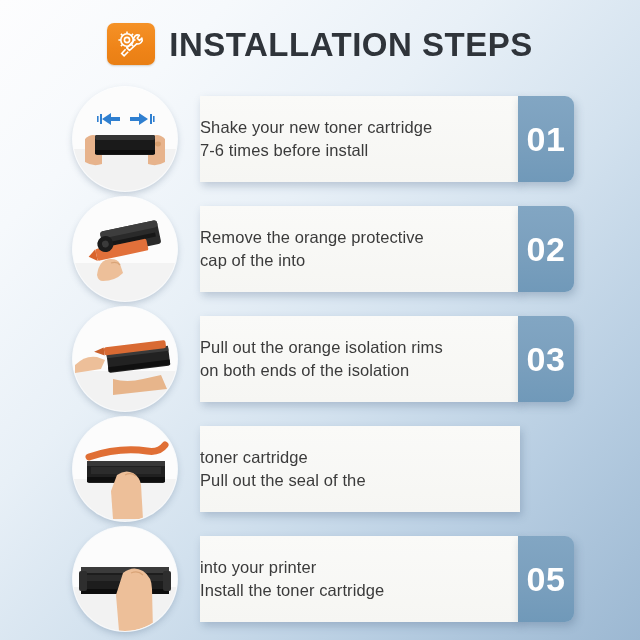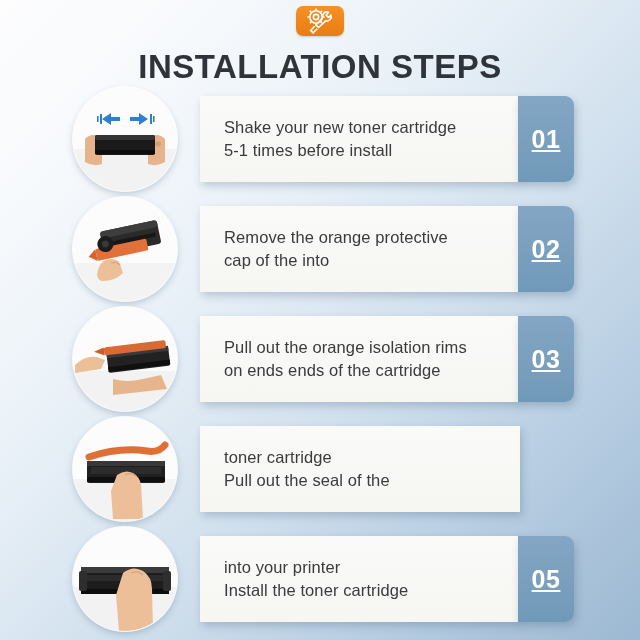--- a/index.html
+++ b/index.html
@@ -31,21 +31,20 @@
   .header {
     position: absolute;
     left: 0;
     top: 14px;
     width: 640px;
     height: 60px;
     display: flex;
     align-items: center;
     justify-content: center;
     gap: 14px;
-    flex-direction: column;
   }
   .header-icon {
     width: 48px;
     height: 42px;
     border-radius: 7px;
     background: linear-gradient(180deg, #f59227 0%, #ef8418 60%, #e97f14 100%);
     display: flex;
     align-items: center;
     justify-content: center;
     box-shadow: 0 1px 2px rgba(80, 60, 20, .22);
@@ -94,21 +93,20 @@
     left: 200px;
     top: 12px;
     width: 320px;
     height: 86px;
     background: linear-gradient(180deg, #fafaf8 0%, #f6f6f3 100%);
     box-shadow: 2px 4px 8px rgba(70,95,125,.28);
     display: flex;
     align-items: center;
   }
   .step-text {
-    padding-left: 24px;
     padding-right: 10px;
     font-size: 16.5px;
     line-height: 23px;
     color: #3b3b3b;
     letter-spacing: .1px;
   }
   .step-text span { display: block; }
 
   
   .step-badge {
@@ -118,26 +116,25 @@
     width: 56px;
     height: 86px;
     border-radius: 0 9px 9px 0;
     background: linear-gradient(180deg, #82a6c3 0%, #7ba0be 50%, #7099b9 100%);
     display: flex;
     align-items: center;
     justify-content: center;
     box-shadow: 2px 4px 8px rgba(70,95,125,.30);
   }
   .step-number {
-    font-size: 25px;
+    font-size: 34px;
     font-weight: bold;
     color: #ffffff;
     letter-spacing: .5px;
     line-height: 1;
-    text-decoration: underline;
   }
 </style>
 </head>
 <body>
 
 <div id="infographic">
 
   <div class="header">
     <div class="header-icon">
       <svg width="34" height="30" viewBox="0 0 34 30" aria-hidden="true">
@@ -180,21 +177,21 @@
 
             <rect x="22" y="48" width="60" height="20" rx="2" fill="#1a1a1a"></rect>
             <rect x="22" y="48" width="60" height="5" rx="2" fill="#343434"></rect>
             <rect x="22" y="63" width="60" height="4" fill="#0d0d0d"></rect>
           </g>
         </svg>
       </div>
       <div class="step-card">
         <div class="step-text">
           <span>Shake your new toner cartridge</span>
-          <span>5-1 times before install</span>
+          <span>7-6 times before install</span>
         </div>
       </div>
       <div class="step-badge">
         <div class="step-number">01</div>
       </div>
     </div>
 
     <div class="step-row">
       <div class="step-circle">
         <svg width="104" height="104" viewBox="0 0 104 104">
@@ -256,21 +253,21 @@
             </g>
 
             <path d="M2 58 q10 -10 22 -8 l8 3 -4 9 -26 4 z" fill="#edbf99"></path>
             <path d="M40 72 q14 4 30 0 l18 -4 6 14 -54 6 z" fill="#e7b58b"></path>
           </g>
         </svg>
       </div>
       <div class="step-card">
         <div class="step-text">
           <span>Pull out the orange isolation rims</span>
-          <span>on ends ends of the cartridge</span>
+          <span>on both ends of the isolation</span>
         </div>
       </div>
       <div class="step-badge">
         <div class="step-number">03</div>
       </div>
     </div>
 
     <div class="step-row">
       <div class="step-circle">
         <svg width="104" height="104" viewBox="0 0 104 104">

